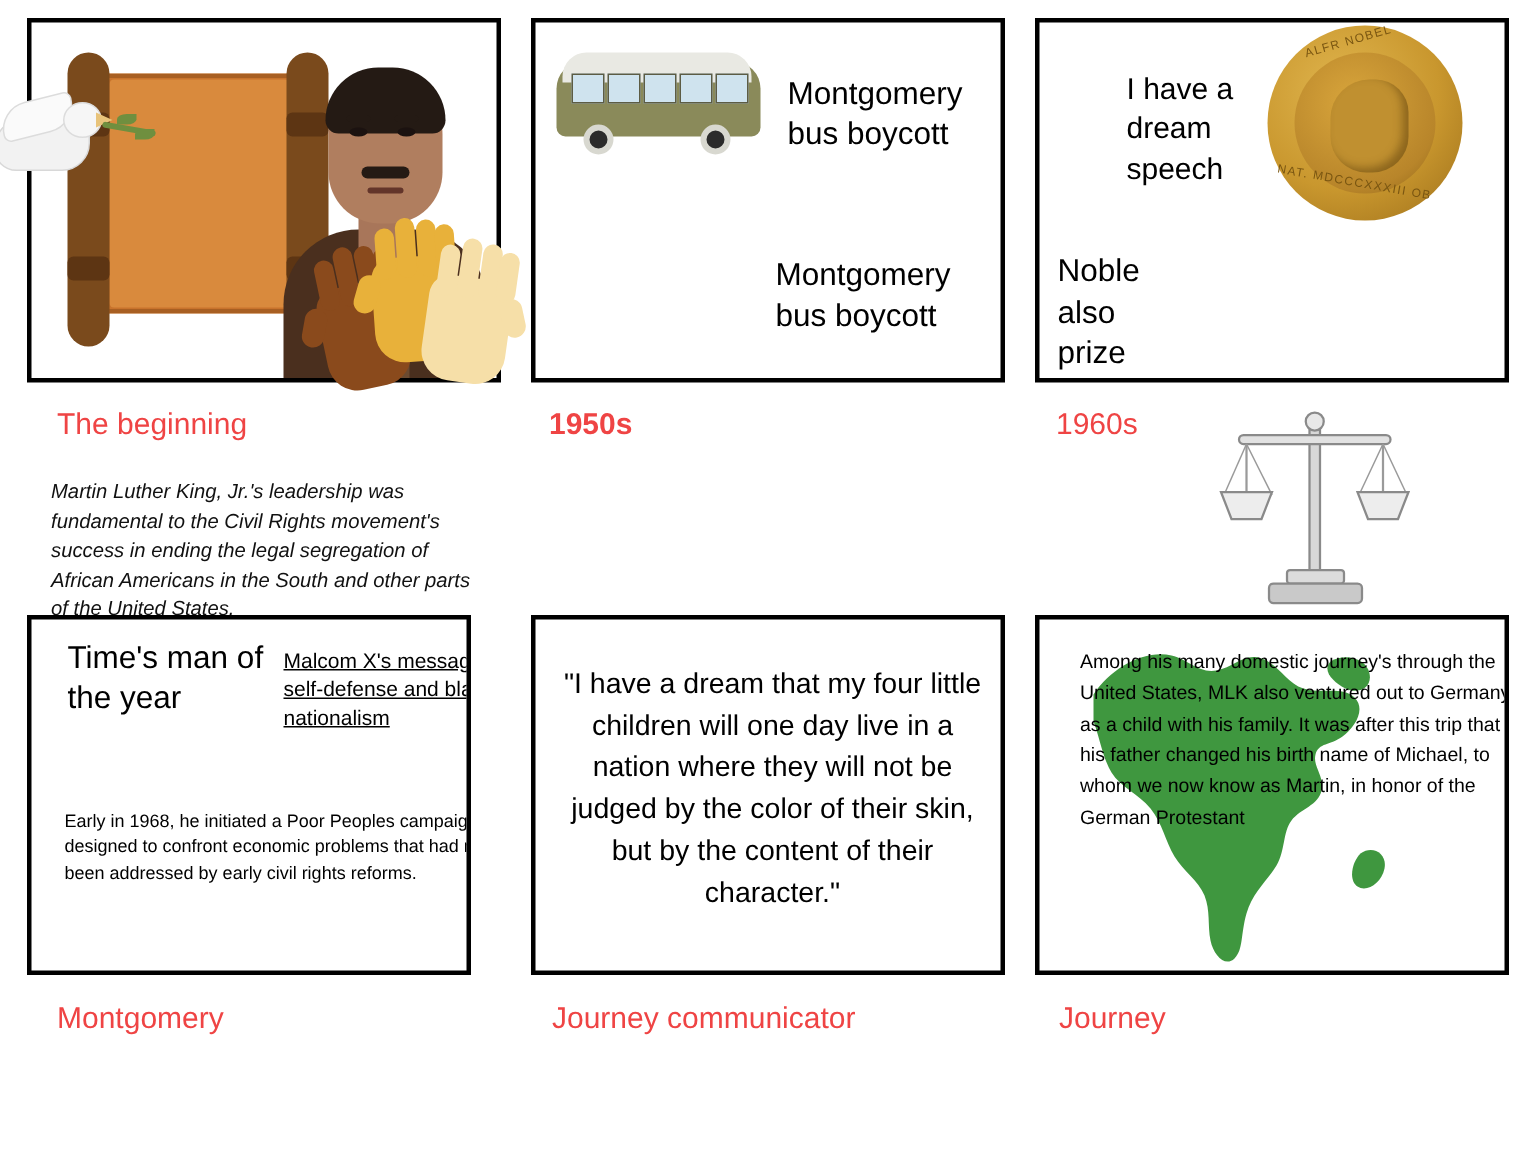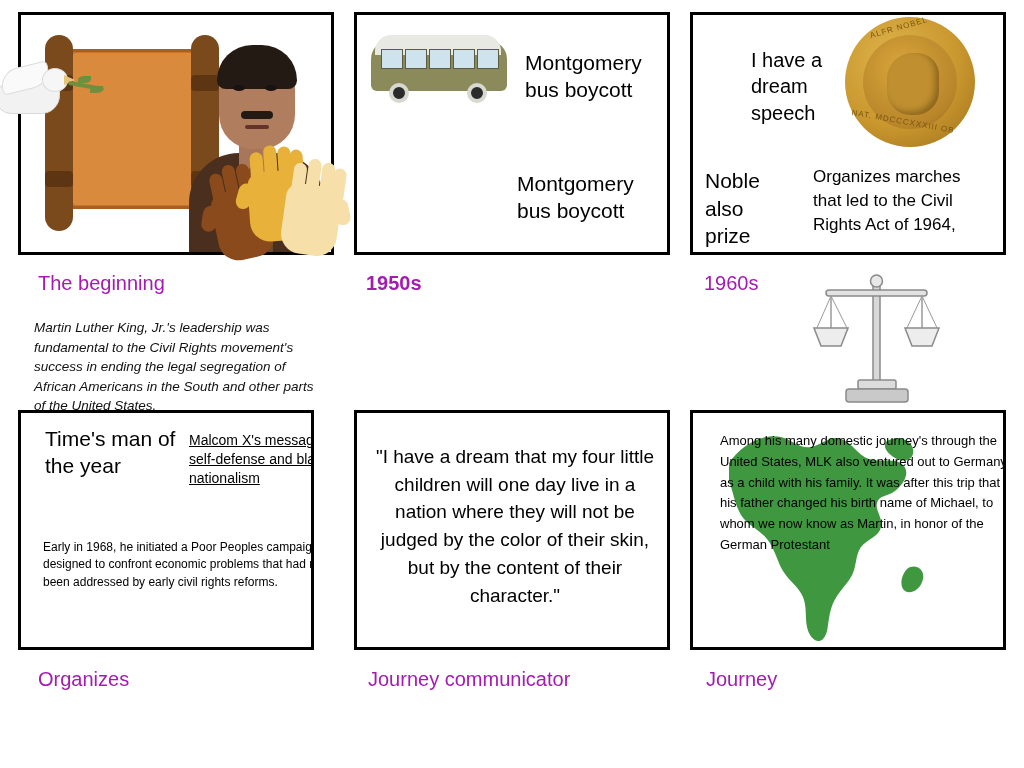--- a/index.html
+++ b/index.html
@@ -24,21 +24,21 @@
   .panel {
     position: absolute;
     border: 3px solid #000000;
     background: #ffffff;
     box-sizing: border-box;
     overflow: hidden;
   }
   .caption {
     position: absolute;
     font-size: 20px;
-    color: #a21caf;
+    color: #ef4444;
     white-space: nowrap;
   }
   .blurb {
     position: absolute;
     font-size: 13.5px;
     font-style: italic;
     line-height: 1.45;
     color: #111111;
   }
 
@@ -510,21 +510,20 @@
         <div class="nobel-face"></div>
       </div>
       <div class="nobel-text">
         <span style="left:24px; top:6px; transform:rotate(-16deg);">ALFR NOBEL</span>
         <span style="left:6px; top:100px; transform:rotate(10deg);">NAT. MDCCCXXXIII OB</span>
       </div>
     </div>
 
     <div class="label-dream">I have a dream speech</div>
     <div class="label-noble">Noble also prize</div>
-    <div class="label-organizes">Organizes marches that led to the Civil Rights Act of 1964,</div>
   </div>
 
   <div class="caption" style="left:704px; top:272px;">1960s</div>
 
   <div class="scales">
     <svg width="130" height="136" viewBox="0 0 130 136" xmlns="http://www.w3.org/2000/svg">
       <rect x="61" y="6" width="7" height="104" fill="#d8d8d8" stroke="#8a8a8a" stroke-width="1.5"></rect>
       <rect x="14" y="18" width="101" height="6" rx="3" fill="#e2e2e2" stroke="#8a8a8a" stroke-width="1.5"></rect>
       <circle cx="64.5" cy="9" r="6" fill="#e8e8e8" stroke="#8a8a8a" stroke-width="1.5"></circle>
       <line x1="19" y1="24" x2="19" y2="56" stroke="#9a9a9a" stroke-width="1.5"></line>
@@ -550,21 +549,21 @@
     <div class="dove-tail"></div>
     <div class="dove-body"></div>
     <div class="dove-wing"></div>
     <div class="dove-head"></div>
     <div class="dove-beak"></div>
     <div class="olive"></div>
     <div class="olive-leaf" style="left:92px; top:16px;"></div>
     <div class="olive-leaf" style="left:104px; top:26px;"></div>
   </div>
 
-  <div class="caption" style="left:38px; top:668px;">Organizes</div>
+  <div class="caption" style="left:38px; top:668px;">Montgomery</div>
 
   <div class="panel" id="panel-communicator">
     <div class="quote-text">"I have a dream that my four little children will one day live in a nation where they will not be judged by the color of their skin, but by the content of their character."</div>
   </div>
 
   <div class="hands">
     <div class="hand hand-dark">
       <span class="finger" style="left:4px;"></span>
       <span class="finger" style="left:18px; height:40px; top:-26px;"></span>
       <span class="finger" style="left:32px; height:38px; top:-24px;"></span>

